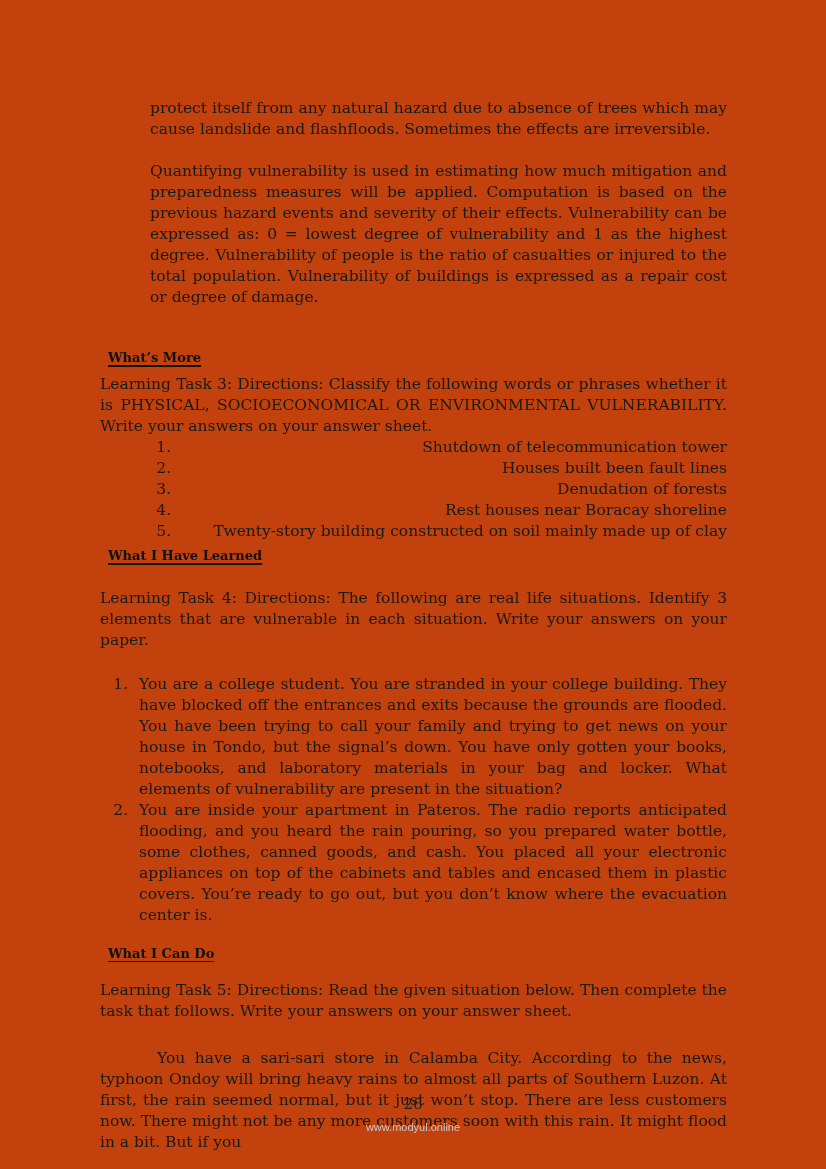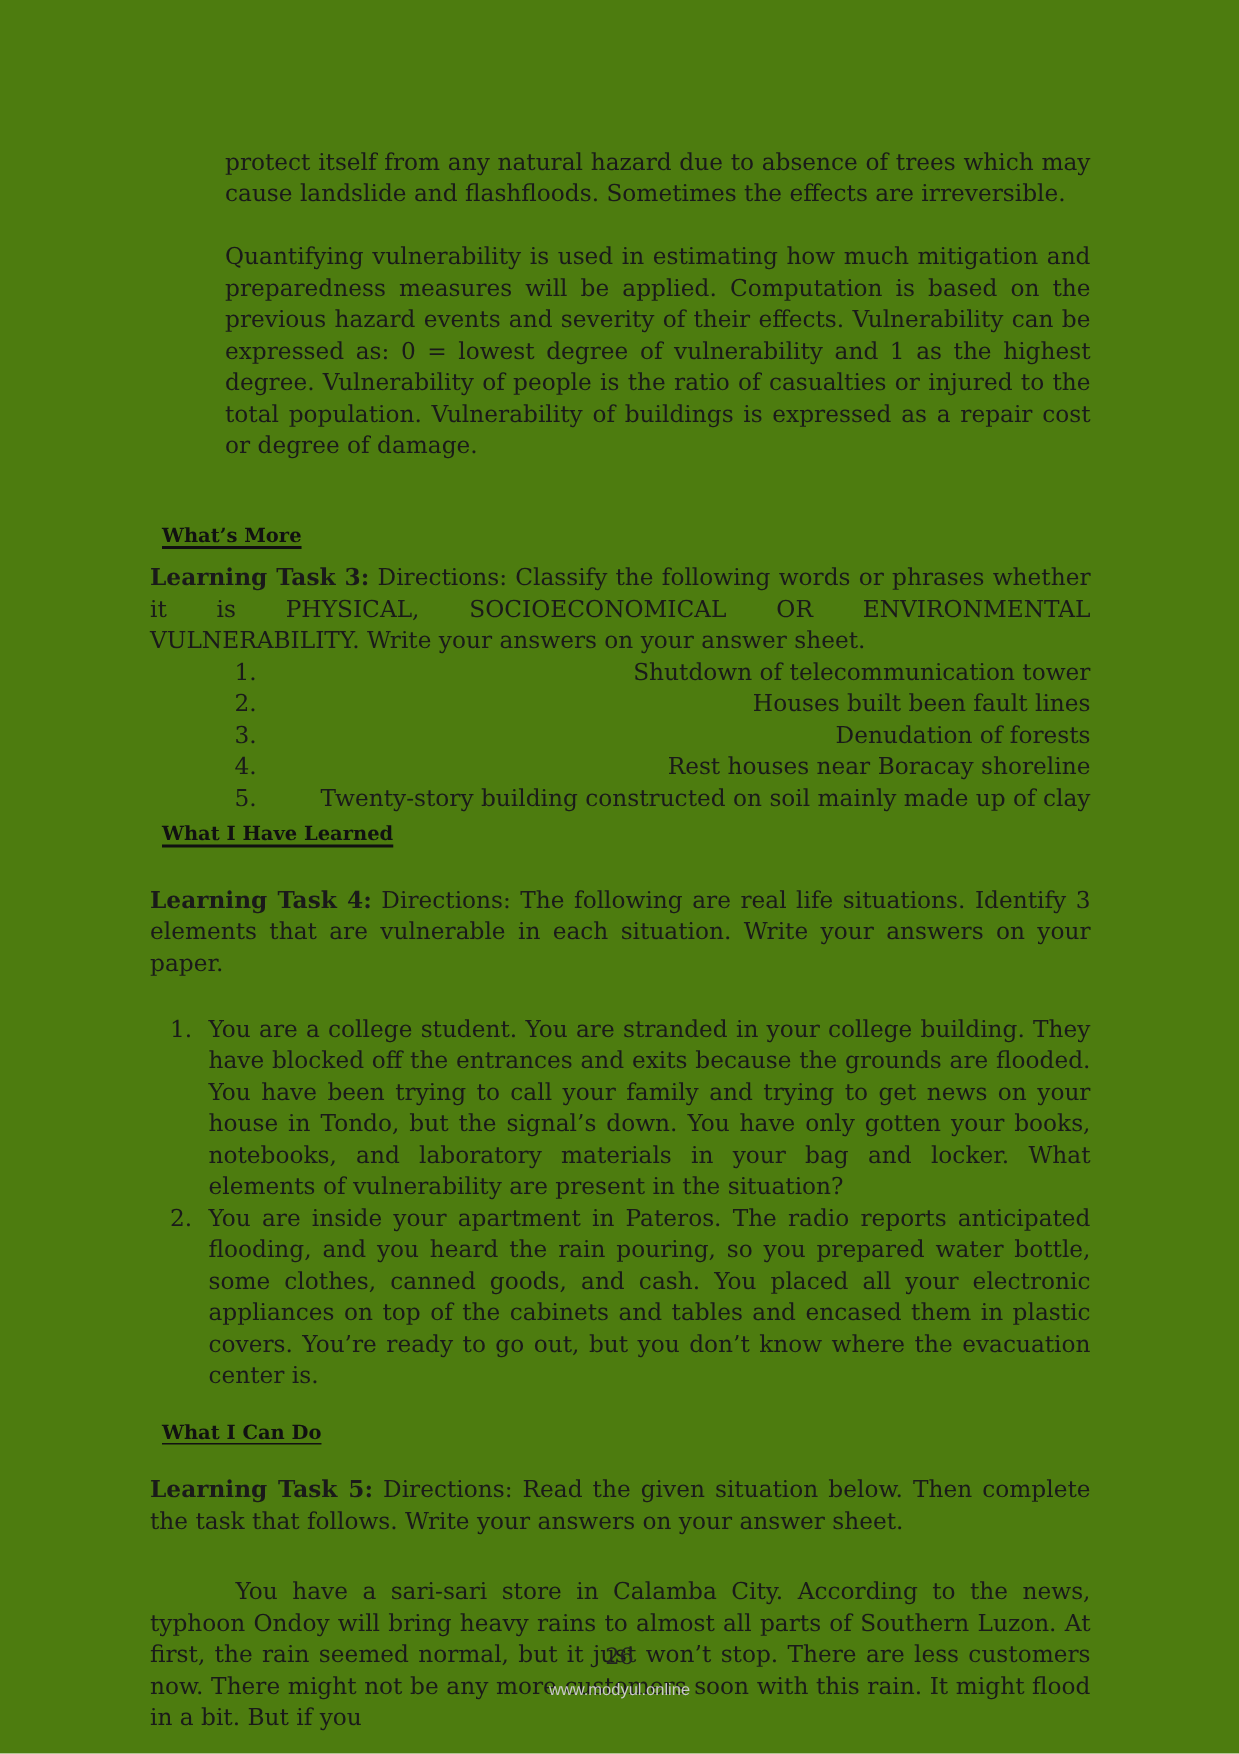--- a/index.html
+++ b/index.html
@@ -1,21 +1,21 @@
 <!DOCTYPE html>
 <html><head>
 <meta charset="utf-8">
 <style>
   * { margin: 0; padding: 0; box-sizing: border-box; }
   html, body { background: #ffffff; }
   .page {
     position: relative;
     width: 826px;
     height: 1169px;
-    background: #4d7c0f;
+    background: #c2410c;
     font-family: "DejaVu Serif", "Liberation Serif", serif;
     font-size: 15.5px;
     line-height: 21px;
     color: #1a1a1a;
     overflow: hidden;
     margin: 0 auto;
   }
   .content { padding: 98px 99px 0 100px; }
   p.body { text-align: justify; }
   .indented { margin-left: 50px; }
@@ -24,21 +24,21 @@
     font-size: 13px;
     line-height: 28px;
     font-weight: bold;
     text-decoration: underline;
     text-underline-offset: 3px;
     text-decoration-thickness: 1.5px;
     margin-left: 8px;
     color: #111111;
   }
   .h-more { margin-top: 36px; margin-bottom: 2px; }
-  .task-label { font-weight: bold; }
+  .task-label { font-weight: normal; }
   .word-list {
     list-style: decimal;
     list-style-position: outside;
     padding-left: 76px;
     text-align: right;
   }
   .word-list li { padding-left: 4px; }
   .mt18 { margin-top: 18px; }
   .mt12 { margin-top: 12px; }
   .mt14 { margin-top: 14px; text-decoration: underline; }

